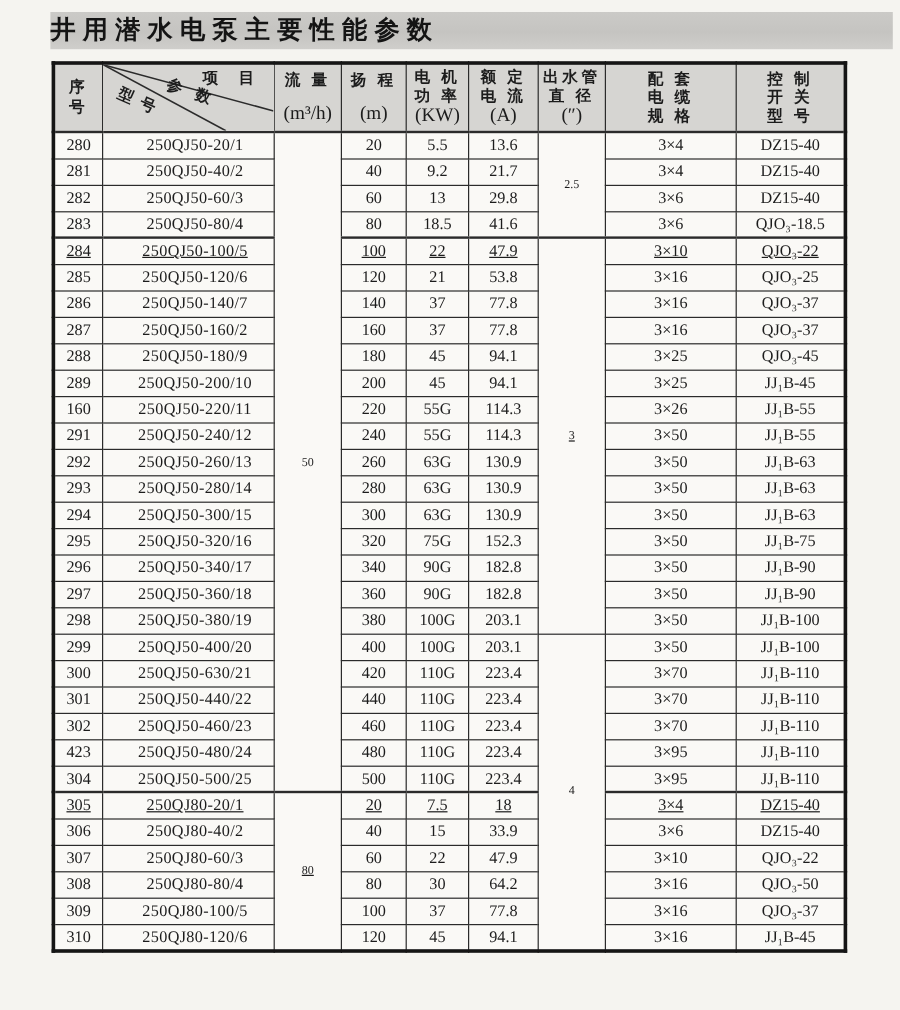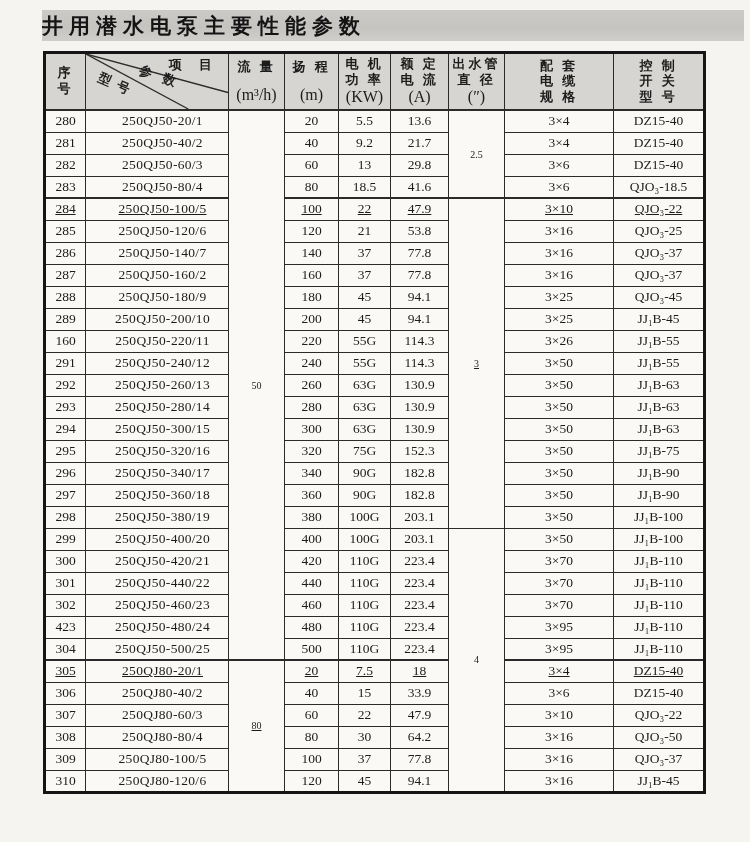--- a/index.html
+++ b/index.html
@@ -345,21 +345,21 @@
         <td class="cell-model">250QJ50-400/20</td>
         <td class="cell-head">400</td>
         <td class="cell-power">100G</td>
         <td class="cell-current">203.1</td>
         <td class="cell-outlet" rowspan="12">4</td>
         <td class="cell-cable">3×50</td>
         <td class="cell-switch">JJ₁B-100</td>
       </tr>
       <tr>
         <td class="cell-serial">300</td>
-        <td class="cell-model">250QJ50-420/21</td>
+        <td class="cell-model">250QJ50-630/21</td>
         <td class="cell-head">420</td>
         <td class="cell-power">110G</td>
         <td class="cell-current">223.4</td>
         <td class="cell-cable">3×70</td>
         <td class="cell-switch">JJ₁B-110</td>
       </tr>
       <tr>
         <td class="cell-serial">301</td>
         <td class="cell-model">250QJ50-440/22</td>
         <td class="cell-head">440</td>

